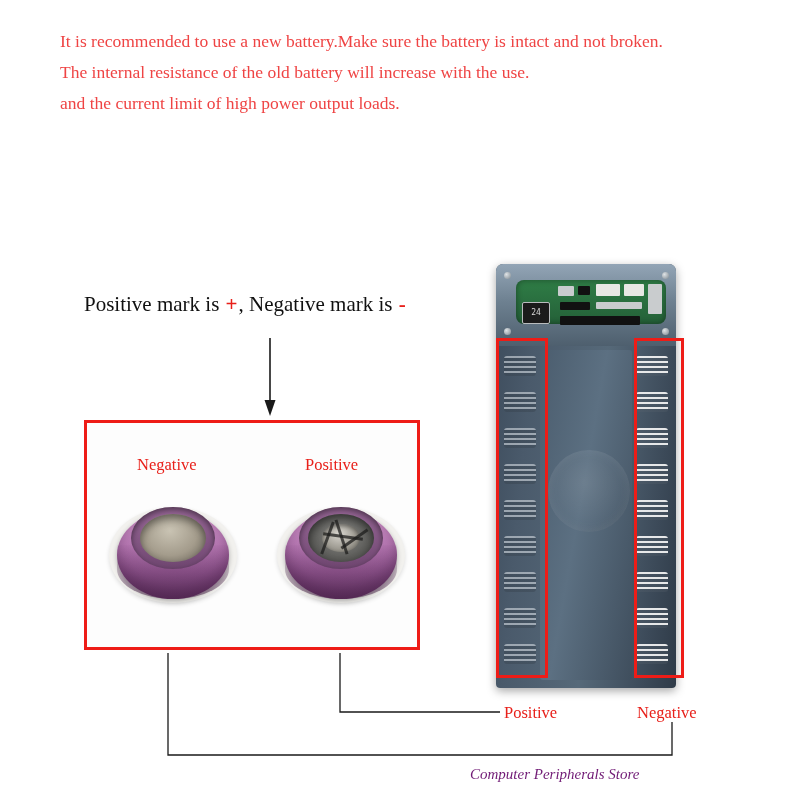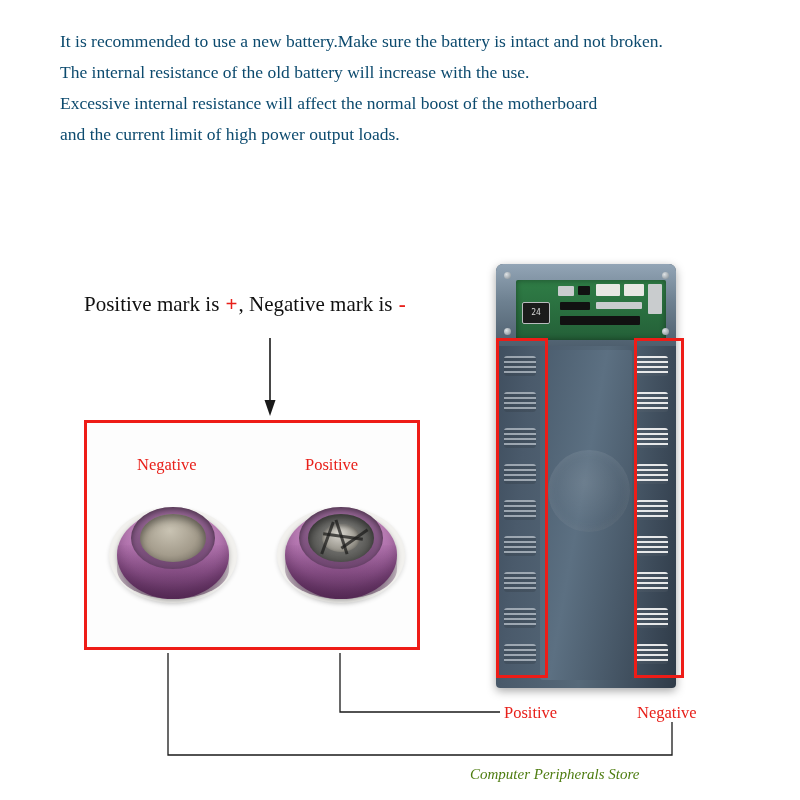--- a/index.html
+++ b/index.html
@@ -20,21 +20,21 @@
   .instructions {
     position: absolute;
     left: 60px;
     top: 26px;
     width: 690px;
   }
   .instructions .line {
     font-family: "Liberation Serif", serif;
     font-size: 17.5px;
     line-height: 31px;
-    color: #0c4a6e;
+    color: #ef4444;
     white-space: nowrap;
   }
 
   
   .mark-caption {
     position: absolute;
     left: 84px;
     top: 292px;
     font-size: 21px;
     font-family: "Liberation Serif", serif;
@@ -169,23 +169,23 @@
     position: absolute;
     left: 0; top: 0;
     width: 180px; height: 82px;
     background: linear-gradient(180deg,#8fa2b3 0%,#6f8292 40%,#55footer 100%);
     background: linear-gradient(180deg,#93a5b6 0%,#6e8191 45%,#4e5f6e 100%);
     border-radius: 7px 7px 0 0;
   }
   .device .pcb {
     position: absolute;
     left: 20px; top: 16px;
-    width: 150px; height: 60px;
+    width: 150px; height: 44px;
     background: linear-gradient(180deg,#2f7d46,#246038);
-    border-radius: 2px;
+    border-radius: 8px;
     box-shadow: inset 0 0 6px rgba(0,0,0,.4);
   }
   .device .pcb .chip {
     position: absolute;
     background: #111;
     border-radius: 1px;
   }
   .device .pcb .silver {
     position: absolute;
     background: #c9ccce;
@@ -292,31 +292,30 @@
   }
 
   
   .watermark {
     position: absolute;
     left: 470px;
     top: 766px;
     font-family: "Liberation Serif", serif;
     font-style: italic;
     font-size: 15px;
-    color: #4d7c0f;
+    color: #701a75;
     white-space: nowrap;
   }
 </style>
 </head>
 <body>
 
 <div class="instructions">
   <div class="line">It is recommended to use a new battery.Make sure the battery is intact and not broken.</div>
   <div class="line">The internal resistance of the old battery will increase with the use.</div>
-  <div class="line">Excessive internal resistance will affect the normal boost of the motherboard</div>
   <div class="line">and the current limit of high power output loads.</div>
 </div>
 
 <div class="mark-caption">
   <span>Positive mark is </span><span class="plus">+</span><span>, Negative mark is </span><span class="minus">-</span>
 </div>
 
 <svg class="caption-arrow" viewBox="0 0 24 80">
   <line x1="12" y1="0" x2="12" y2="66" stroke="#1a1a1a" stroke-width="1.6"></line>
   <polygon points="12,78 6.5,62 17.5,62" fill="#1a1a1a"></polygon>

